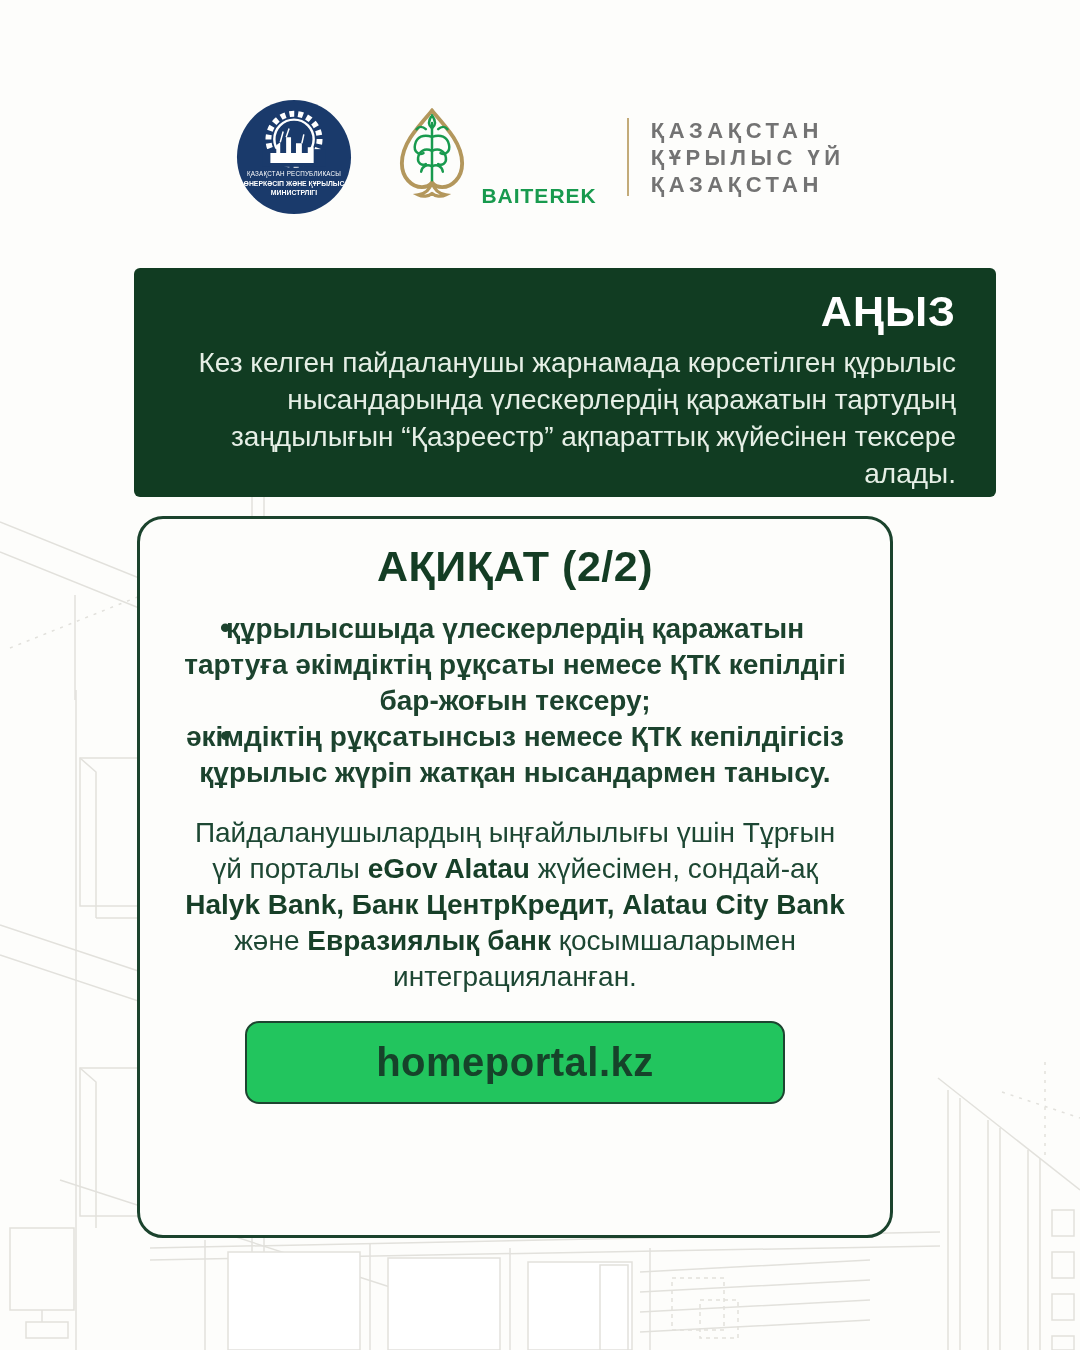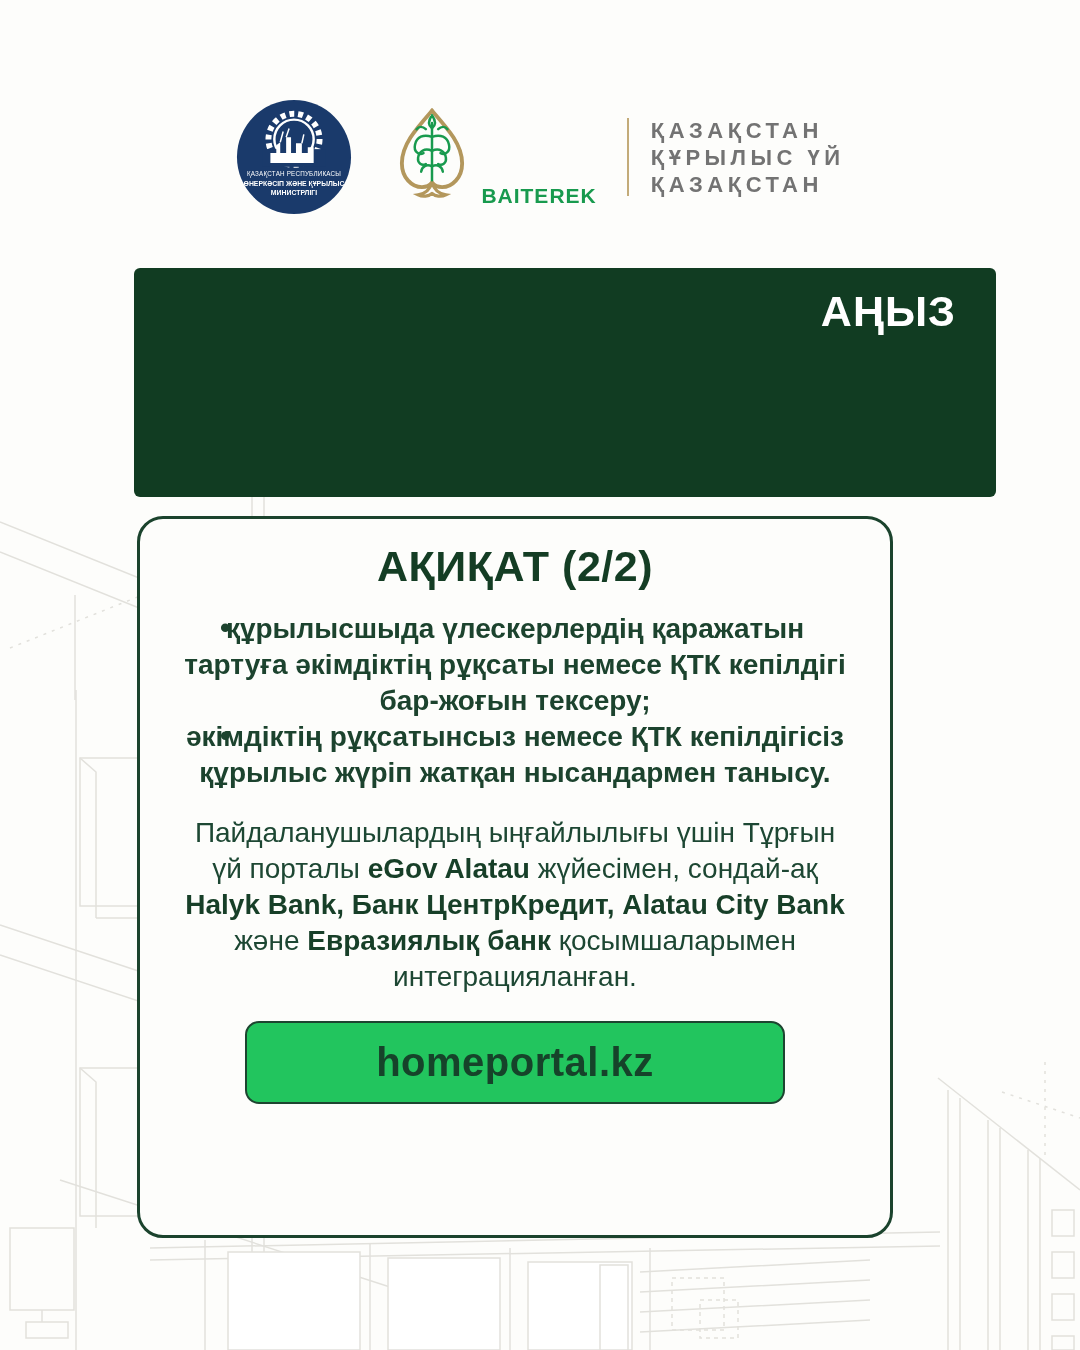--- a/index.html
+++ b/index.html
@@ -154,20 +154,21 @@
       <div class="company-lines">
         <span>ҚАЗАҚСТАН</span>
         <span>ҚҰРЫЛЫС ҮЙ</span>
         <span>ҚАЗАҚСТАН</span>
       </div>
     </div>
   </div>
 
   <div class="myth-card">
     <h1 class="myth-title">АҢЫЗ</h1>
+    <p class="myth-body">Кез келген пайдаланушы жарнамада көрсетілген құрылыс нысандарында үлескерлердің қаражатын тартудың заңдылығын “Қазреестр” ақпараттық жүйесінен тексере алады.</p>
   </div>
 
   <div class="truth-card">
     <h2 class="truth-title">АҚИҚАТ (2/2)</h2>
 
     <ul class="bullets">
       <li>
         <span class="marker">•</span>
         <span>құрылысшыда үлескерлердің қаражатын тартуға әкімдіктің рұқсаты немесе ҚТК кепілдігі бар-жоғын тексеру;</span>
       </li>

